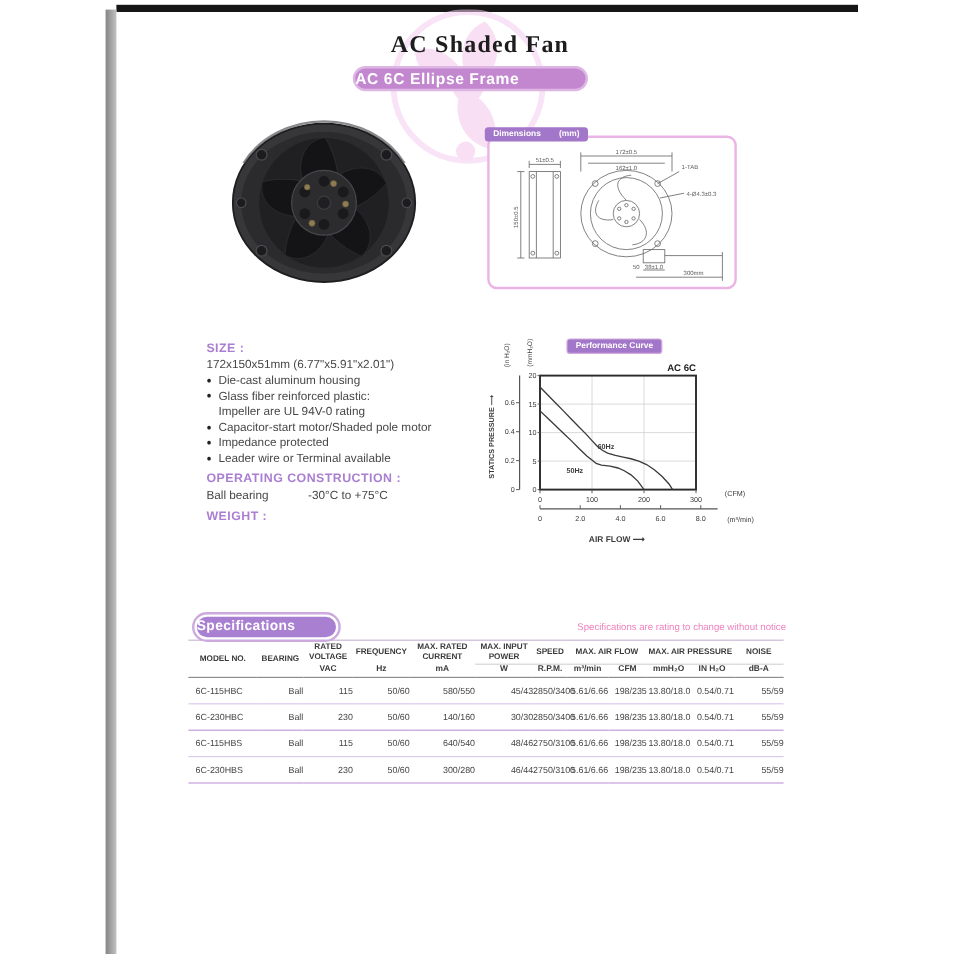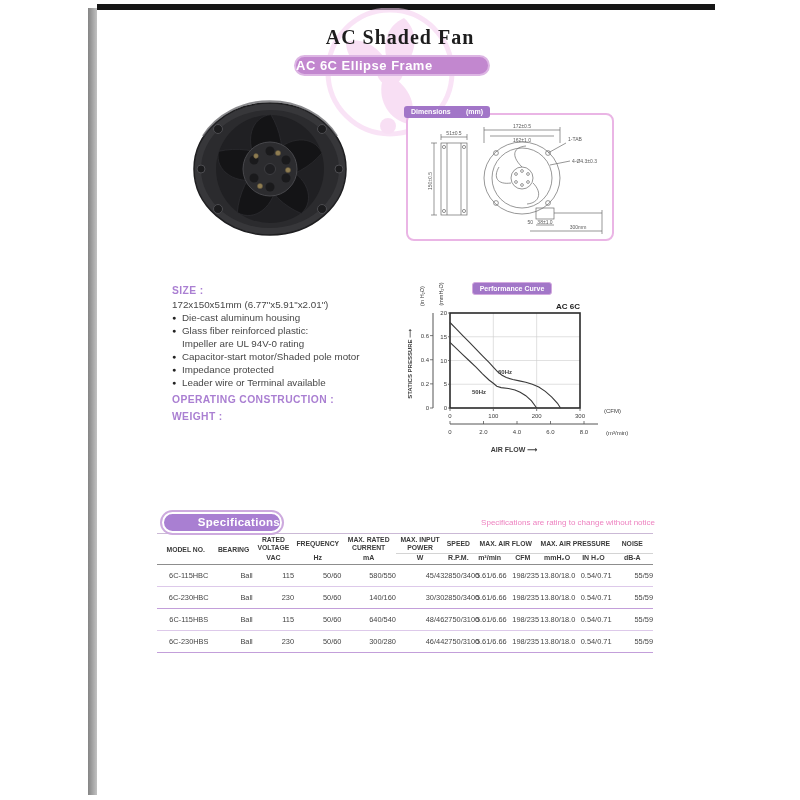--- a/index.html
+++ b/index.html
@@ -29,31 +29,31 @@
   .bullet-row{display:flex;}
   .bullet-dot{width:10px;font-size:7px;line-height:13px;color:#222;}
   .bullet-sub{padding-left:10px;}
   .temp-row span.tlabel{display:inline-block;width:82px;}
   
   .perf-badge{left:472px;top:282px;width:78px;height:11px;line-height:11px;border:1px solid #d3a9de;}
   .dimn-badge{left:404px;top:106px;width:86px;height:12px;line-height:12px;display:flex;justify-content:space-between;padding:0 7px;box-sizing:border-box;}
   
   .specs-badge{position:absolute;left:162px;top:512px;width:116px;height:17px;z-index:2;
         background:#a97fd2;border:2px solid #ffffff;box-shadow:0 0 0 2px #cdaade;border-radius:12px;
-        color:#fff;font-weight:bold;font-size:11.5px;text-align:right;line-height:17px;letter-spacing:.3px;}
+        color:#fff;font-weight:bold;font-size:11.5px;text-align:left;line-height:17px;letter-spacing:.3px;}
   .specs-note{position:absolute;left:400px;top:518px;width:255px;text-align:right;
         color:#ee82c0;font-size:8px;}
   table.specs{position:absolute;left:157px;top:533px;border-collapse:collapse;table-layout:fixed;width:496px;}
   table.specs th{font-size:6.8px;line-height:1.2;color:#3a3a3a;padding:2px 0 1px;font-weight:bold;vertical-align:middle;}
   table.specs .units td{font-size:7px;color:#3a3a3a;font-weight:bold;padding:0 0 3px;text-align:center;}
   table.specs thead{border-top:1px solid #cbb9d6;}
   table.specs .dkline{border-bottom:1.6px solid #8d8d8d;}
   table.specs th.gline{border-bottom:1px solid #d4d4d4;}
   table.specs tbody td{font-size:7.4px;color:#454545;text-align:right;padding:6px 0 6px;}
-  table.specs tbody td.model{text-align:center;padding-left:6px;}
+  table.specs tbody td.model{text-align:left;padding-left:6px;}
   table.specs tbody tr{border-bottom:1px solid #ddc9ea;}
   table.specs tbody tr.strong{border-bottom:1.4px solid #c39fda;}
   
   .chart{position:absolute;left:402px;top:272px;}
   svg text{font-family:"Liberation Sans",sans-serif;}
 </style>
 </head>
 <body>
 
 <div class="page">
@@ -203,20 +203,24 @@
         <div class="bullet-row">
           <span class="bullet-dot">●</span>
           <span>Impedance protected</span>
         </div>
         <div class="bullet-row">
           <span class="bullet-dot">●</span>
           <span>Leader wire  or Terminal available</span>
         </div>
       </div>
     <div class="h-purple">OPERATING CONSTRUCTION :</div>
+    <div class="temp-row">
+      <span class="tlabel">Ball bearing</span>
+      <span>-30°C to +75°C</span>
+    </div>
     <div class="h-purple">WEIGHT :</div>
   </div>
 
   <div class="mini-badge perf-badge">Performance Curve</div>
   <div class="chart">
     <svg id="perf-svg" width="250" height="195" viewBox="0 0 250 195">
       <g id="chart-grid" stroke="#cccccc" stroke-width=".6">
           <line x1="91.33333333333333" y1="41" x2="91.33333333333333" y2="136"></line>
           <line x1="134.66666666666666" y1="41" x2="134.66666666666666" y2="136"></line>
           <line x1="48" y1="112.25" x2="178" y2="112.25"></line>

